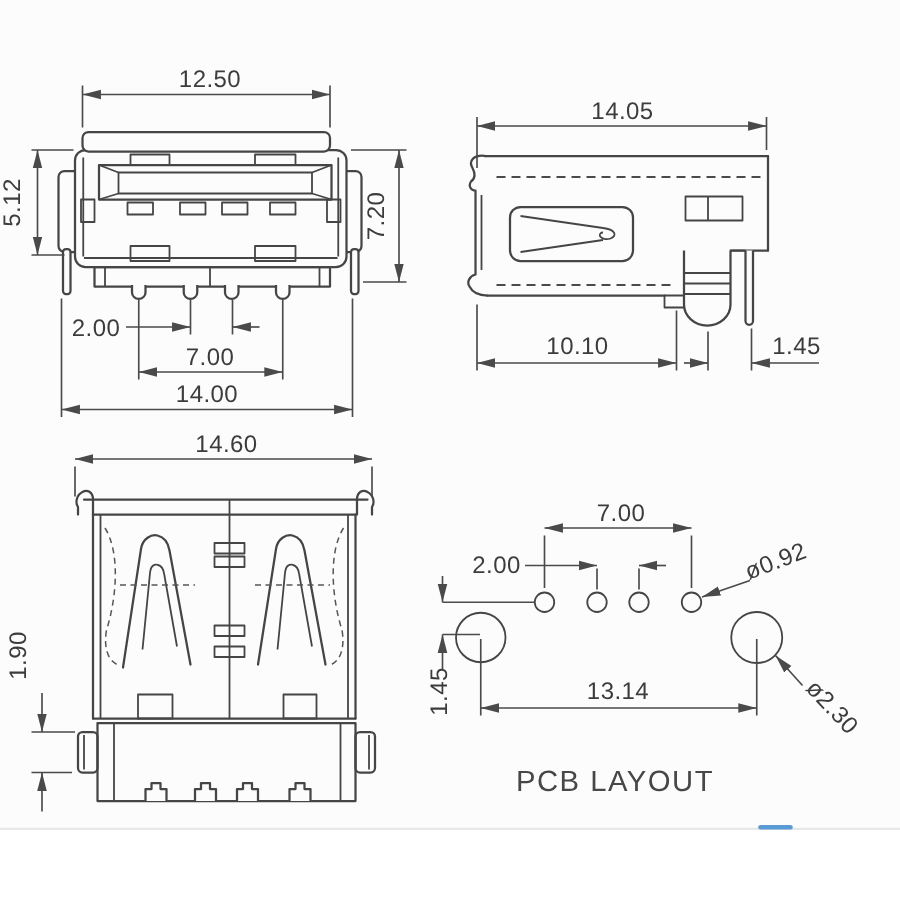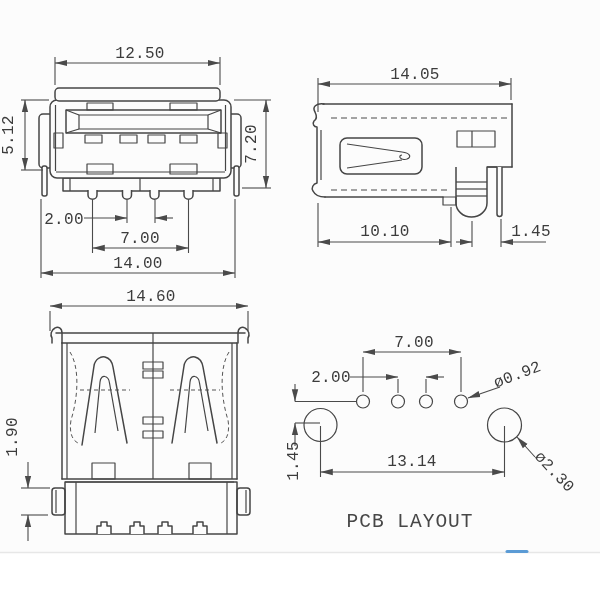--- a/index.html
+++ b/index.html
@@ -1,16 +1,16 @@
 <!DOCTYPE html>
 <html><head>
 <meta charset="utf-8">
 <style>
   html,body{margin:0;padding:0;width:600px;height:600px;background:#fcfcfc;overflow:hidden;}
-  #stage{position:relative;width:496px;height:600px;font-family:Liberation Mono, monospace;}
+  #stage{position:relative;width:496px;height:600px;font-family:Liberation Sans, sans-serif;}
   svg{display:block;}
   .ln{fill:none;stroke:#454545;stroke-width:1.5;stroke-linejoin:round;stroke-linecap:round;}
   .lnf{fill:#fcfcfc;stroke:#454545;stroke-width:1.5;stroke-linejoin:round;}
   .thin{fill:none;stroke:#454545;stroke-width:1.2;stroke-linejoin:round;}
   .dsh{fill:none;stroke:#4a4a4a;stroke-width:1.2;stroke-dasharray:6 4;}
   .dsh2{fill:none;stroke:#555;stroke-width:1;stroke-dasharray:4 3;}
   .dim{fill:none;stroke:#4a4a4a;stroke-width:1.1;}
   text.d{font-size:16px;fill:#3c3c3c;letter-spacing:.3px;}
   text.t{font-size:19.5px;fill:#474747;font-weight:500;letter-spacing:1px;}
 </style>

